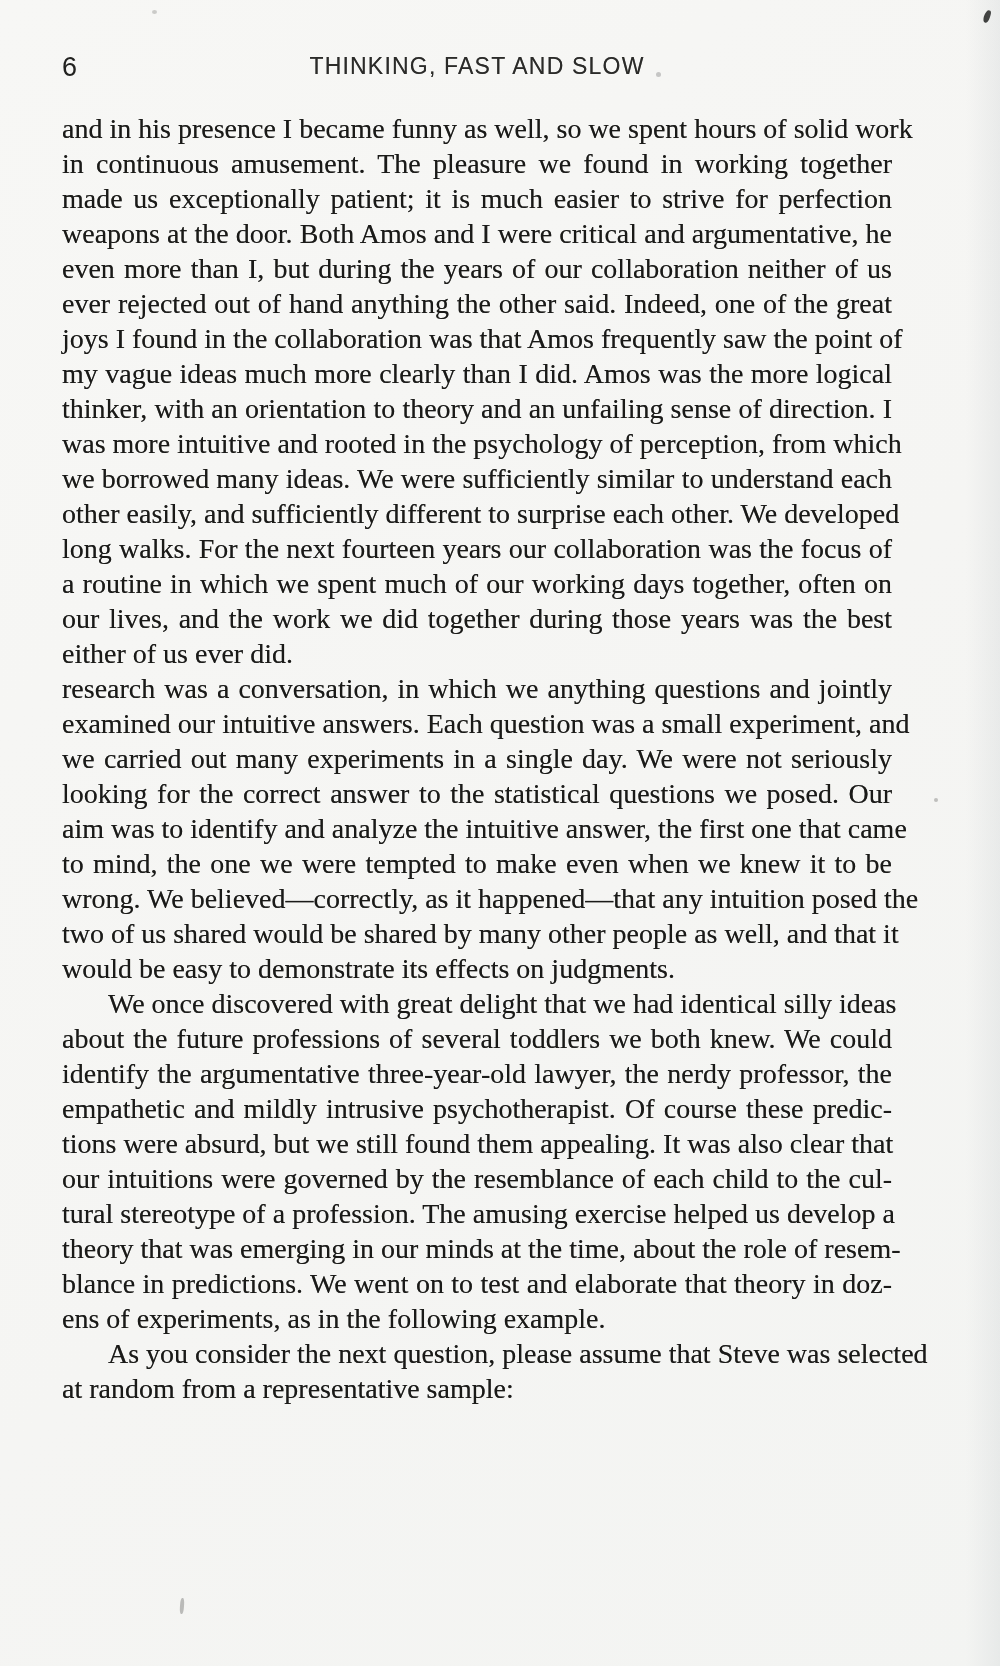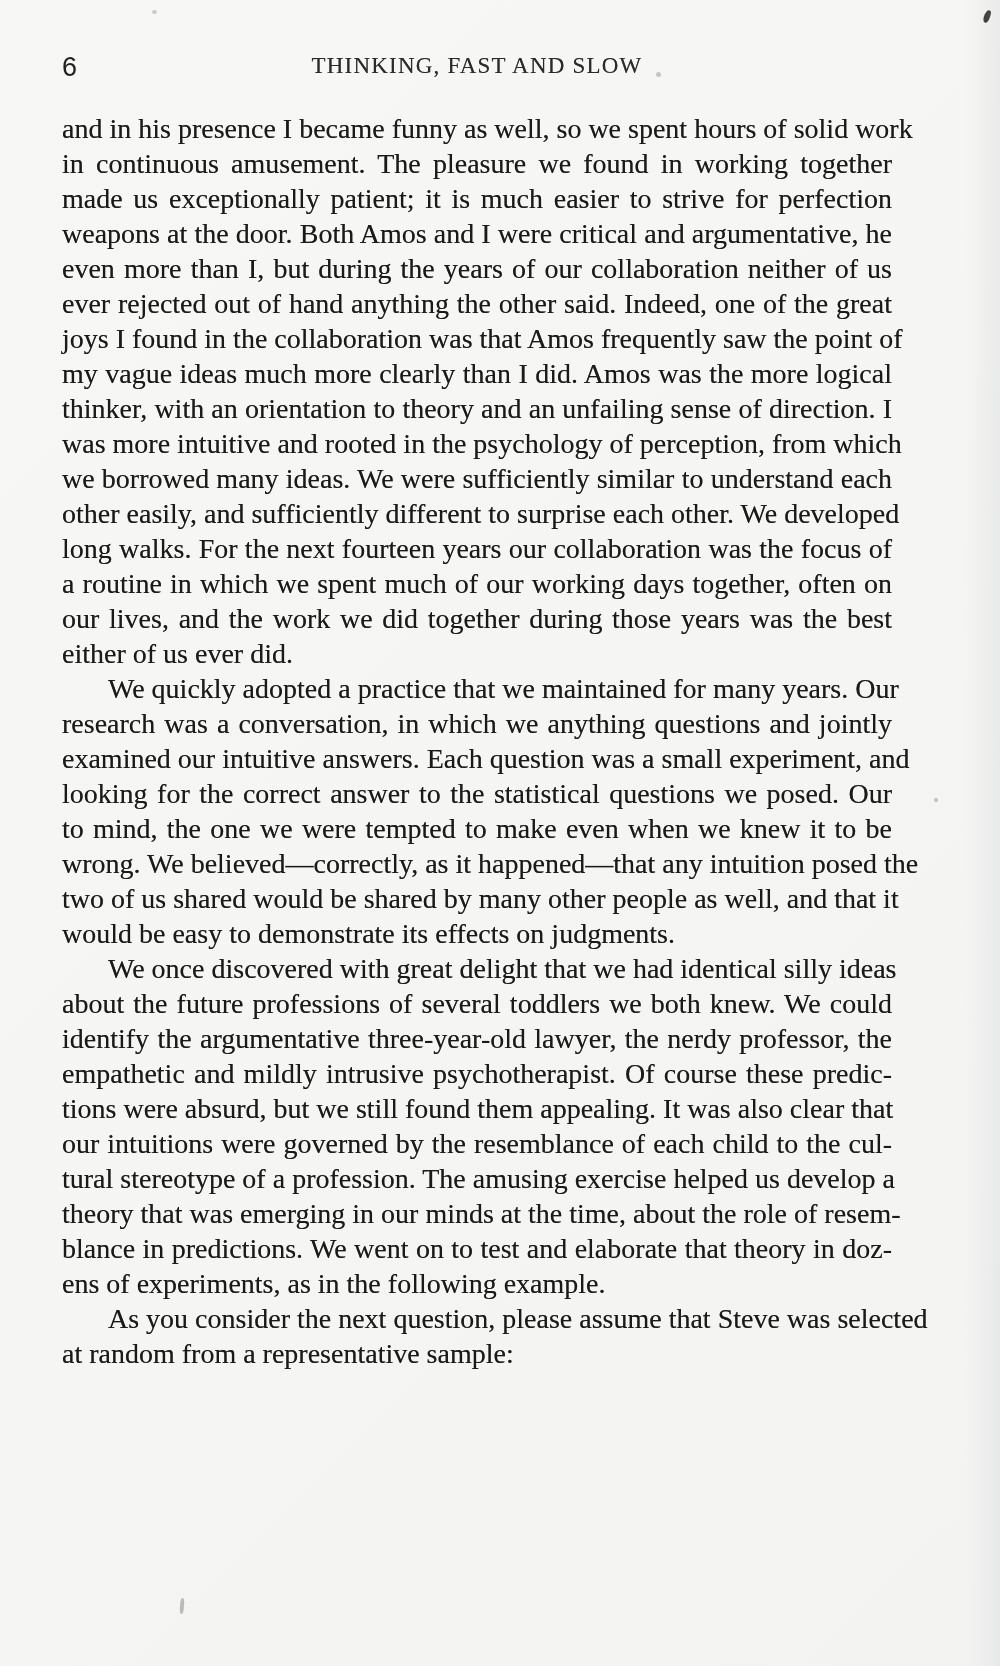--- a/index.html
+++ b/index.html
@@ -34,21 +34,21 @@
     position: absolute;
     left: 0;
     top: 2px;
     font-family: "Liberation Sans", sans-serif;
     font-size: 27px;
     color: #222220;
     letter-spacing: 0.5px;
   }
   .runhead {
     display: inline-block;
-    font-family: Liberation Serif, serif;
+    font-family: Liberation Sans, sans-serif;
     font-size: 23px;
     letter-spacing: 1.2px;
     color: #2b2b29;
     padding-top: 3px;
     text-shadow: 0 0 0.4px rgba(0,0,0,0.45);
   }
   .bodytext {
     position: absolute;
     left: 62px;
     top: 111px;
@@ -132,24 +132,25 @@
         <div class="line">thinker, with an orientation to theory and an unfailing sense of direction. I</div>
         <div class="line">was more intuitive and rooted in the psychology of perception, from which</div>
         <div class="line">we borrowed many ideas. We were sufficiently similar to understand each</div>
         <div class="line">other easily, and sufficiently different to surprise each other. We developed</div>
         <div class="line">long walks. For the next fourteen years our collaboration was the focus of</div>
         <div class="line">a routine in which we spent much of our working days together, often on</div>
         <div class="line">our lives, and the work we did together during those years was the best</div>
         <div class="line last">either of us ever did.</div>
       </div>
       <div class="para indent">
-        <div class="line first">We quickly adopted a practice that we maintained for many years. Our</div>
         <div class="line">research was a conversation, in which we anything questions and jointly</div>
         <div class="line">examined our intuitive answers. Each question was a small experiment, and</div>
+        <div class="line">we carried out many experiments in a single day. We were not seriously</div>
         <div class="line">looking for the correct answer to the statistical questions we posed. Our</div>
+        <div class="line">aim was to identify and analyze the intuitive answer, the first one that came</div>
         <div class="line">to mind, the one we were tempted to make even when we knew it to be</div>
         <div class="line">wrong. We believed—correctly, as it happened—that any intuition posed the</div>
         <div class="line">two of us shared would be shared by many other people as well, and that it</div>
         <div class="line last">would be easy to demonstrate its effects on judgments.</div>
       </div>
       <div class="para indent">
         <div class="line first">We once discovered with great delight that we had identical silly ideas</div>
         <div class="line">about the future professions of several toddlers we both knew. We could</div>
         <div class="line">identify the argumentative three-year-old lawyer, the nerdy professor, the</div>
         <div class="line">empathetic and mildly intrusive psychotherapist. Of course these predic-</div>

